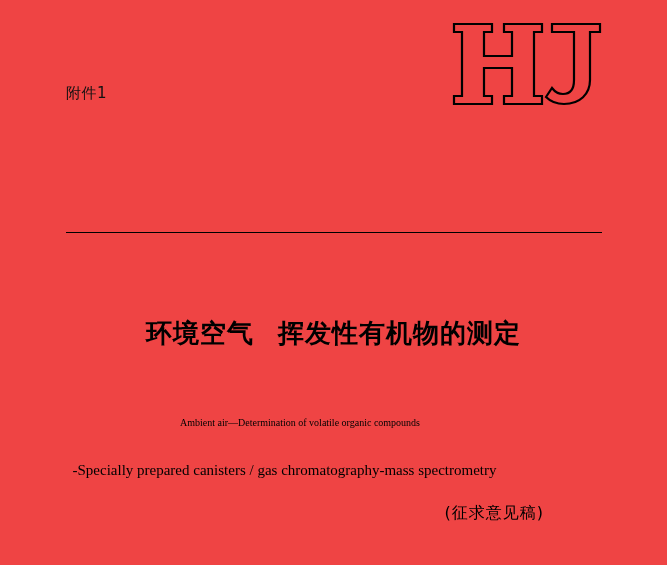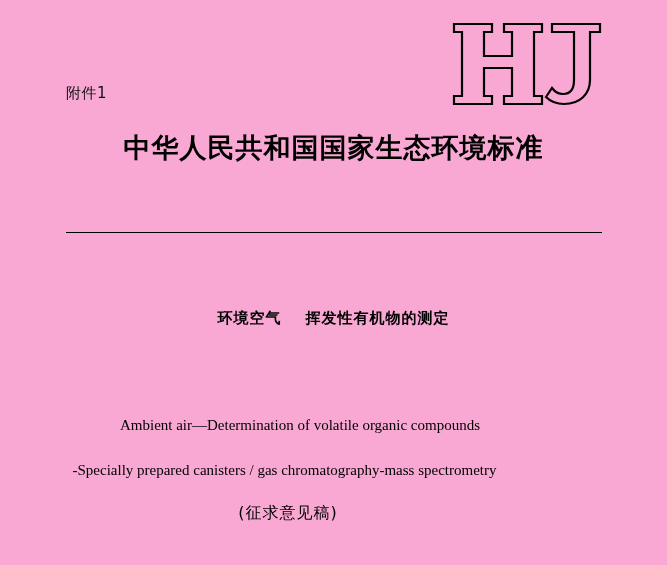--- a/index.html
+++ b/index.html
@@ -11,21 +11,21 @@
     width: 667px;
     height: 565px;
     overflow: hidden;
     font-family: "Liberation Serif", serif;
     color: #000000;
   }
   .page {
     position: relative;
     width: 667px;
     height: 565px;
-    background: #f9a8d4;
+    background: #ef4444;
     box-sizing: border-box;
   }
   
   .hj-logo {
     position: absolute;
     left: 448px;
     top: 18px;
     width: 160px;
     height: 92px;
   }
@@ -78,82 +78,80 @@
   .rule {
     position: absolute;
     left: 66px;
     top: 232px;
     width: 536px;
     border-top: 1.6px solid #000;
   }
   .cn-title {
     position: absolute;
     left: 0;
-    top: 300px;
+    top: 315px;
     width: 667px;
     text-align: center;
     font-family: "DejaVu Sans", sans-serif;
     font-weight: bold;
-    font-size: 15px;
+    font-size: 26px;
     letter-spacing: 1px;
     line-height: 36px;
   }
   .cn-title .l1 .gap {
     display: inline-block;
     width: 24px;
   }
   .en-title-1 {
     position: absolute;
     left: 0;
     top: 417px;
     width: 600px;
     text-align: center;
     font-family: "Liberation Serif", serif;
-    font-size: 15px;
+    font-size: 10px;
   }
   .en-title-2 {
     position: absolute;
     left: 0;
     top: 462px;
     width: 569px;
     text-align: center;
     font-family: "Liberation Serif", serif;
     font-size: 15px;
   }
   .draft-note {
     position: absolute;
     left: 0;
     top: 503px;
     width: 544px;
-    text-align: center;
+    text-align: right;
     font-family: "DejaVu Sans", sans-serif;
     font-size: 16px;
     letter-spacing: 1px;
-    margin-left: 16px;
   }
 </style>
 </head>
 <body>
 
 <div class="page">
 
   <div class="hj-logo">
     <svg width="160" height="92" viewBox="0 0 160 92" xmlns="http://www.w3.org/2000/svg">
       <g fill="none" stroke="#000" stroke-width="2.2">
 
         <path d="M6 6 L44 6 L44 14 L36 14 L36 38 L64 38 L64 14 L56 14 L56 6 L94 6 L94 14 L86 14 L86 78 L94 78 L94 86 L56 86 L56 78 L64 78 L64 50 L36 50 L36 78 L44 78 L44 86 L6 86 L6 78 L14 78 L14 14 L6 14 Z"></path>
 
         <path d="M104 6 L152 6 L152 14 L142 14 L142 62 C142 76 132 86 116 86 C108 86 102 83 98 79 L104 70 C107 74 111 76 115 76 C122 76 126 71 126 62 L126 14 L104 14 Z"></path>
       </g>
     </svg>
   </div>
 
   <div class="attachment">附件1</div>
 
-  <div class="main-title">中华人民共和国国家生态环境标准</div>
 
 
   <div class="rule"></div>
 
   <div class="cn-title">
     <div class="l1">
       <span>环境空气</span><span class="gap"></span><span>挥发性有机物的测定</span>
     </div>
   </div>
 

